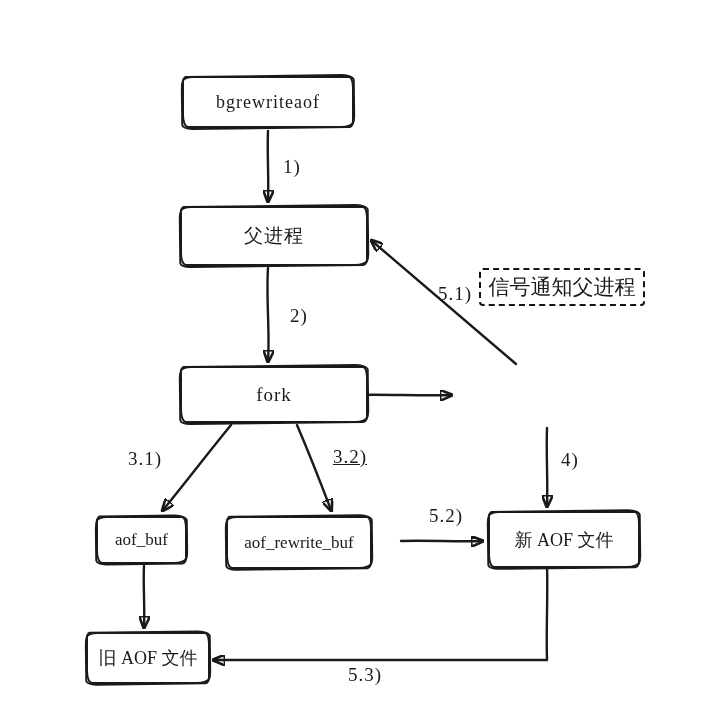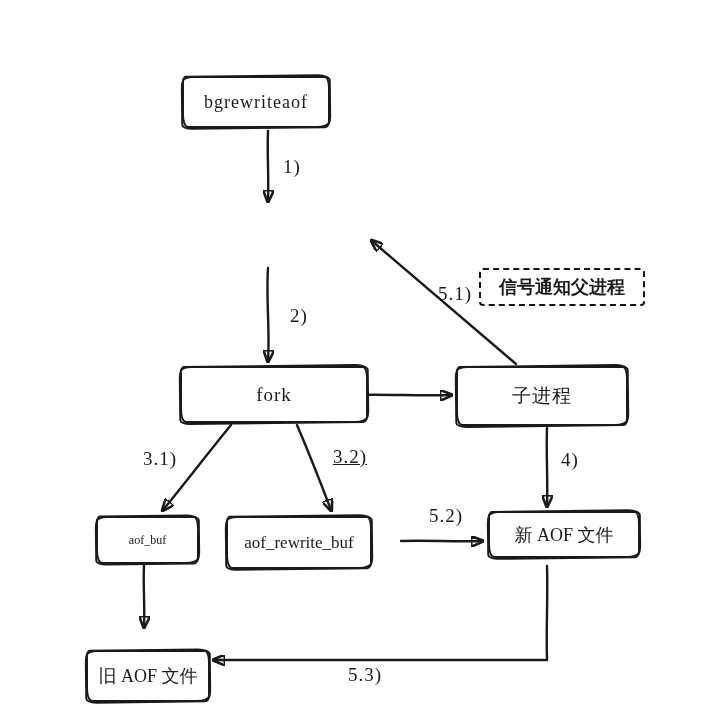--- a/index.html
+++ b/index.html
@@ -27,22 +27,22 @@
     content:"";
     position:absolute;inset:-3px;
     border:2px solid #1a1a1a;
     border-radius:5px 13px 6px 11px / 13px 6px 12px 5px;
     transform:rotate(-0.7deg);
     pointer-events:none;
   }
   .box.dashed{
     border:2.4px dashed #141414;
     border-radius:4px;
-    font-weight:bold;
-    font-size:18px;
+    font-weight:normal;
+    font-size:21px;
     letter-spacing:0;
   }
   .box.dashed::after{display:none;}
   .elabel{
     position:absolute;
     font-size:19px;
     letter-spacing:1px;
     white-space:nowrap;
   }
 </style>
@@ -82,39 +82,39 @@
       <path d="M401 541 C428 540, 455 542, 482 541" marker-end="url(#ah)"></path>
     </g>
     <g>
       <path d="M144 566 C143 586, 145 607, 144 627" marker-end="url(#ah)"></path>
     </g>
     <g>
       <path d="M547 566 C548 598, 546 630, 547 659 L547 660 L214 660" marker-end="url(#ah)"></path>
     </g>
   </svg>
 
-  <div class="box" style="left:182px;top:76px;width:148px;height:52px;font-size:18px;">bgrewriteaof</div>
+  <div class="box" style="left:182px;top:76px;width:172px;height:52px;font-size:18px;">bgrewriteaof</div>
 
+  <div class="box" style="left:180px;top:206px;width:188px;height:60px;">父进程</div>
 
   <div class="box" style="left:180px;top:366px;width:188px;height:57px;">fork</div>
 
-  <div class="box" style="left:456px;top:366px;width:172px;height:60px;">子进程</div>
 
   <div class="box dashed" style="left:479px;top:268px;width:166px;height:38px;">信号通知父进程</div>
 
-  <div class="box" style="left:96px;top:516px;width:103px;height:48px;font-size:12px;letter-spacing:0;">aof_buf</div>
+  <div class="box" style="left:96px;top:516px;width:91px;height:48px;font-size:17px;letter-spacing:0;">aof_buf</div>
 
   <div class="box" style="left:226px;top:516px;width:146px;height:53px;font-size:17px;letter-spacing:0;">aof_rewrite_buf</div>
 
-  <div class="box" style="left:488px;top:511px;width:152px;height:47px;font-size:18px;letter-spacing:0;">新 AOF 文件</div>
+  <div class="box" style="left:488px;top:511px;width:152px;height:57px;font-size:18px;letter-spacing:0;">新 AOF 文件</div>
 
-  <div class="box" style="left:86px;top:632px;width:124px;height:52px;font-size:18px;letter-spacing:0;margin-top:18px;">旧 AOF 文件</div>
+  <div class="box" style="left:86px;top:632px;width:124px;height:52px;font-size:18px;letter-spacing:0;">旧 AOF 文件</div>
 
   <div class="elabel" style="left:283px;top:156px;">1)</div>
   <div class="elabel" style="left:290px;top:305px;">2)</div>
-  <div class="elabel" style="left:143px;top:448px;">3.1)</div>
+  <div class="elabel" style="left:128px;top:448px;">3.1)</div>
   <div class="elabel" style="left:333px;top:446px;text-decoration:underline;">3.2)</div>
   <div class="elabel" style="left:561px;top:449px;">4)</div>
   <div class="elabel" style="left:438px;top:283px;">5.1)</div>
   <div class="elabel" style="left:429px;top:505px;">5.2)</div>
   <div class="elabel" style="left:348px;top:664px;">5.3)</div>
 
 </div>
 
 </body></html>

